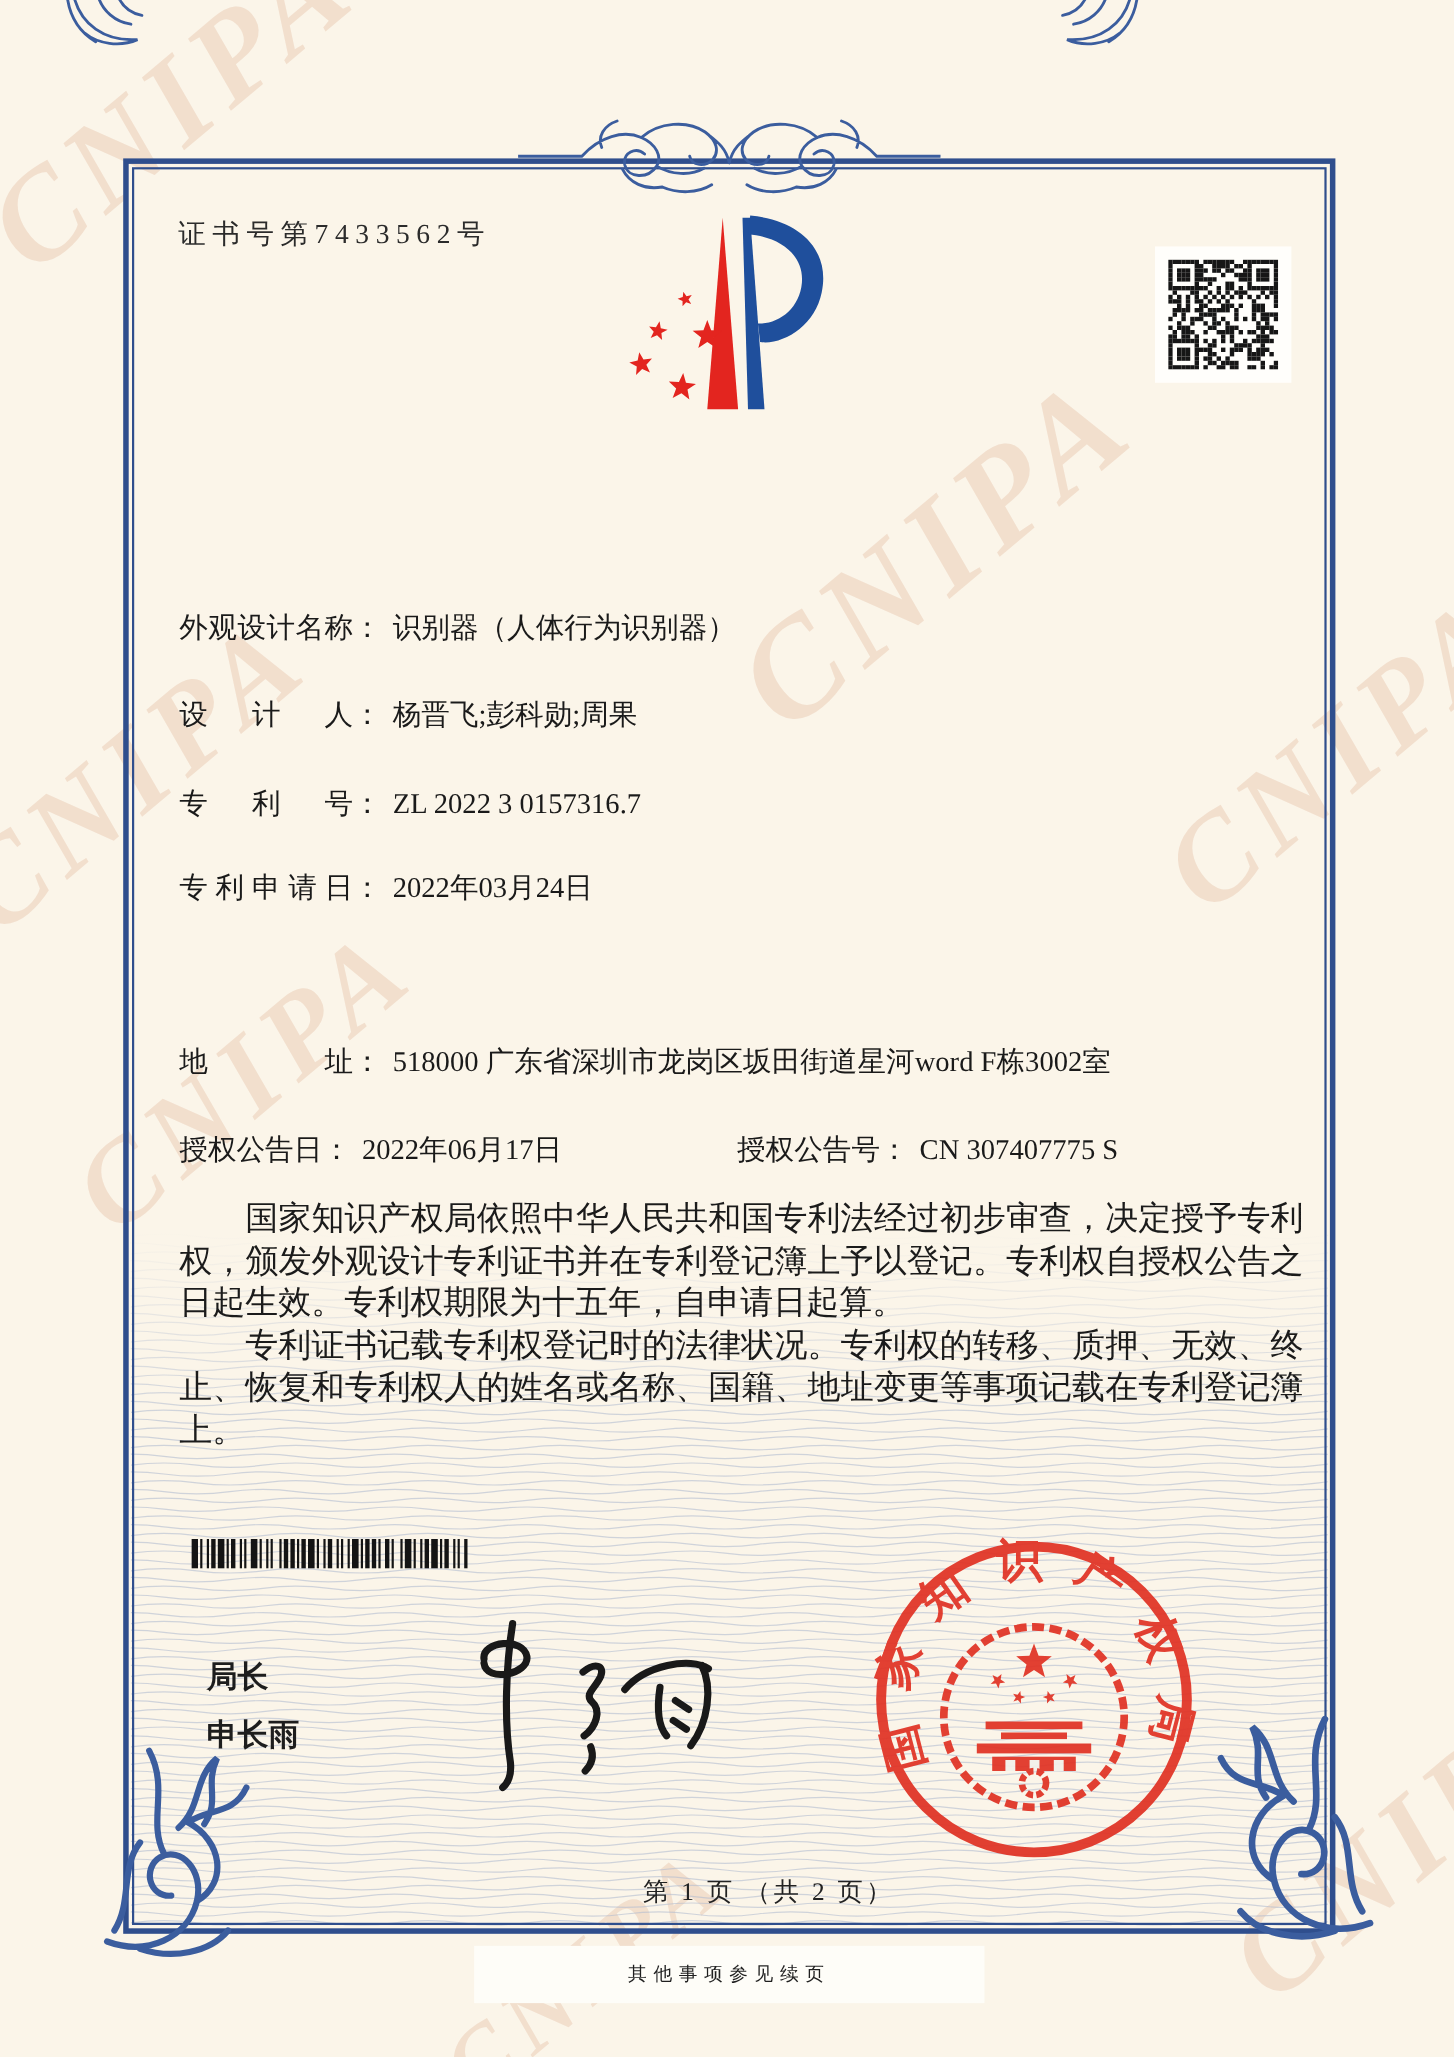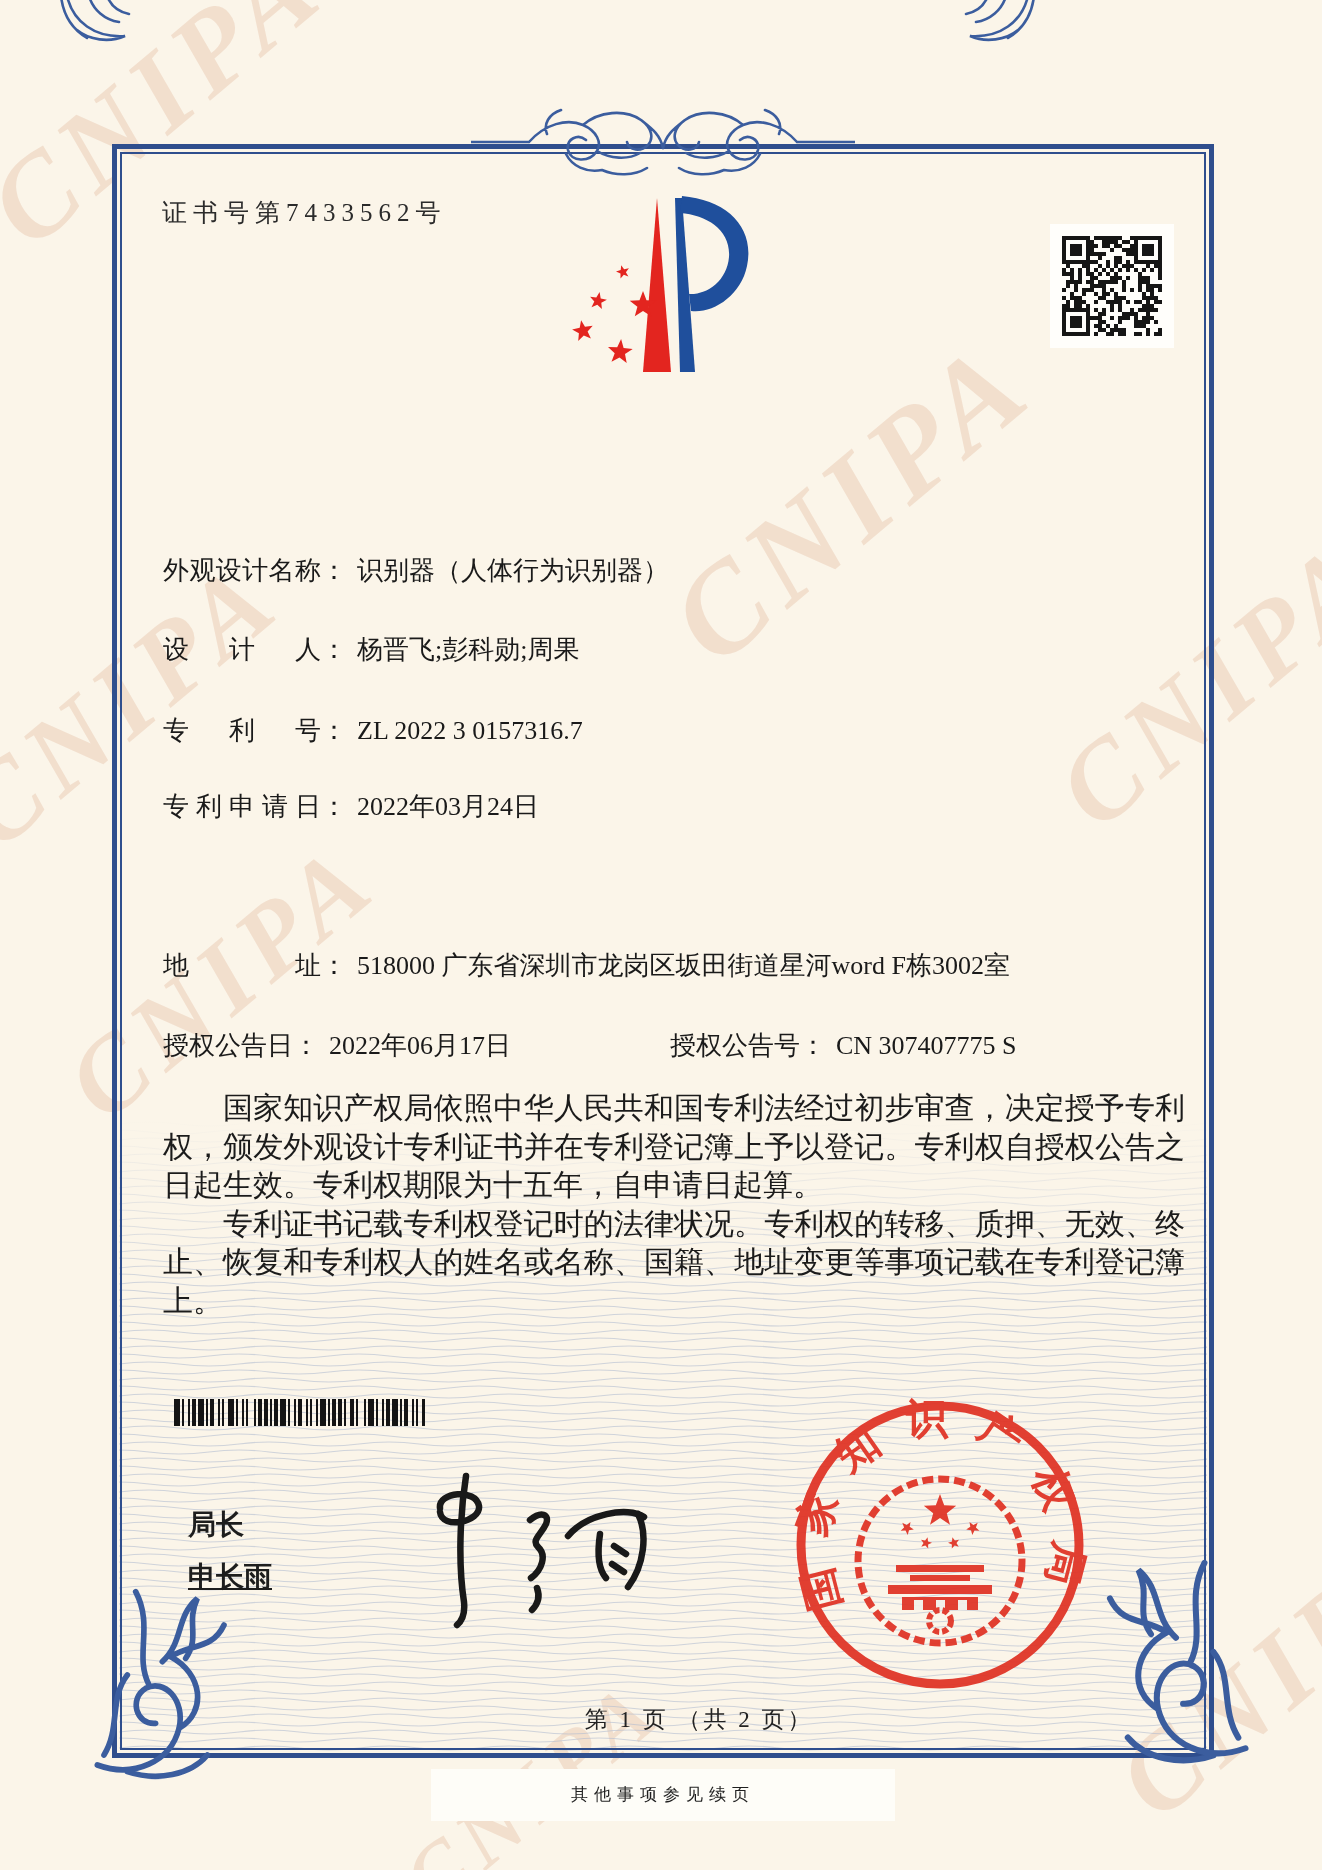--- a/index.html
+++ b/index.html
@@ -33,21 +33,21 @@
   
   .body-text{position:absolute;left:163px;top:1089px;width:1022px;font-size:30px;line-height:38.5px;
              text-align:justify;color:#1b1b1b;}
   .body-text p{margin:0;text-indent:2em;}
   
   .barcode{position:absolute;left:174px;top:1399px;width:253px;height:27px;overflow:hidden;}
   
   .signer-title{position:absolute;left:188px;top:1506px;font-size:28px;font-weight:600;
                 font-family:"Liberation Sans","DejaVu Sans",sans-serif;color:#1d1d1d;}
   .signer-name{position:absolute;left:188px;top:1558px;font-size:28px;font-weight:600;
-               font-family:"Liberation Sans","DejaVu Sans",sans-serif;color:#1d1d1d;text-decoration:underline;}
+               font-family:"Liberation Sans","DejaVu Sans",sans-serif;color:#1d1d1d;}
   .sig{position:absolute;left:380px;top:1462px;width:290px;height:175px;}
   
   .seal{position:absolute;left:790px;top:1395px;width:300px;height:300px;}
   .seal-date{position:absolute;left:832px;top:1612px;font-size:29px;letter-spacing:3px;color:#141414;z-index:6;}
   
   .page-ind{position:absolute;left:112px;width:1102px;top:1704px;text-align:center;
             font-size:23px;letter-spacing:3px;color:#222;margin-left:36px;}
   .strip{position:absolute;left:431px;top:1769px;width:464px;height:52px;background:#fefdf8;
          text-align:center;line-height:52px;font-size:17px;letter-spacing:6px;color:#1f1f1f;z-index:7;}
   

